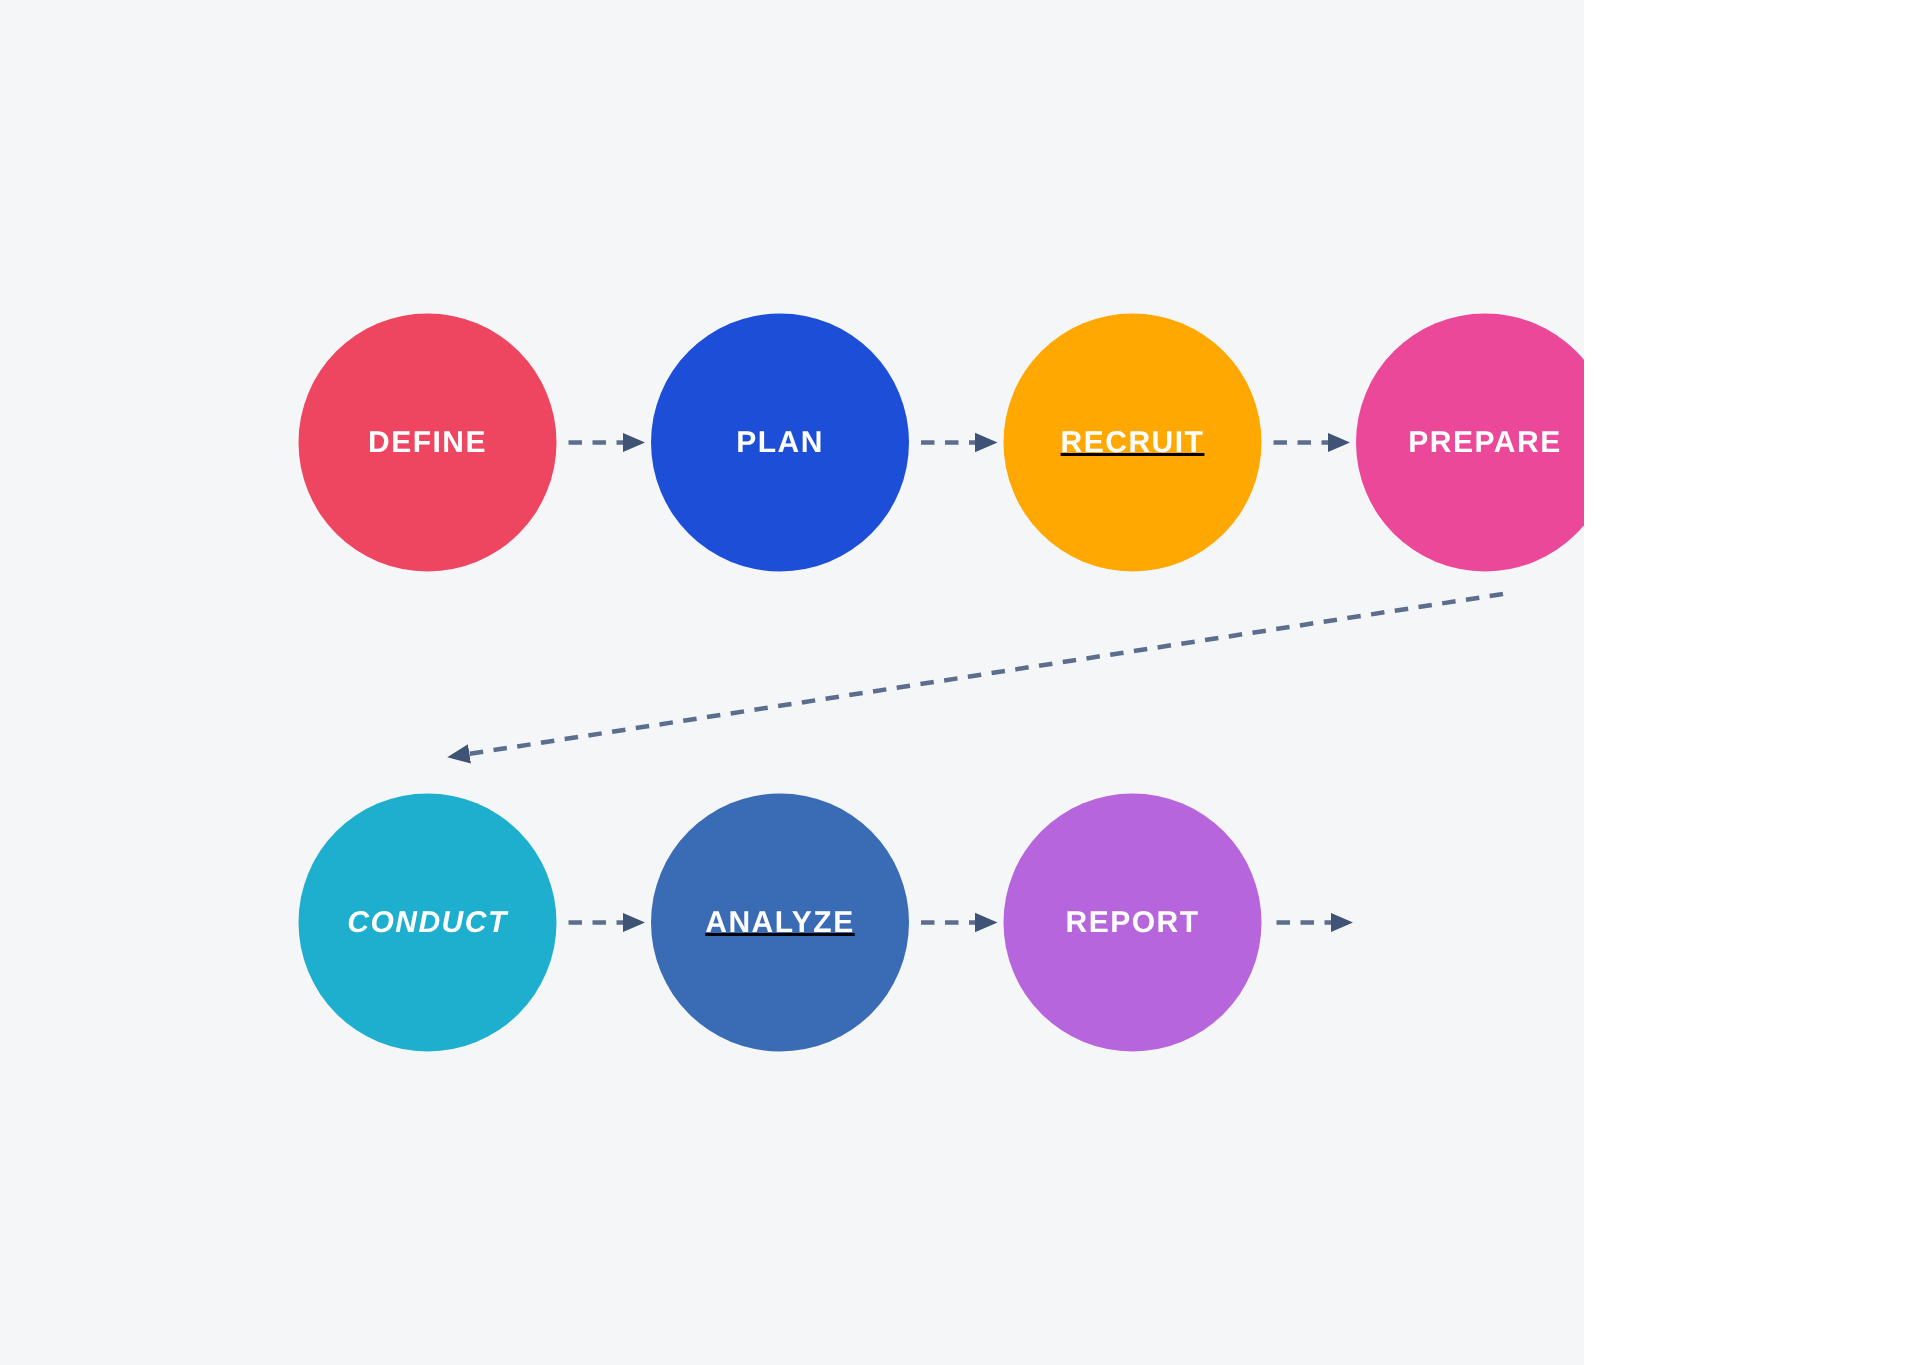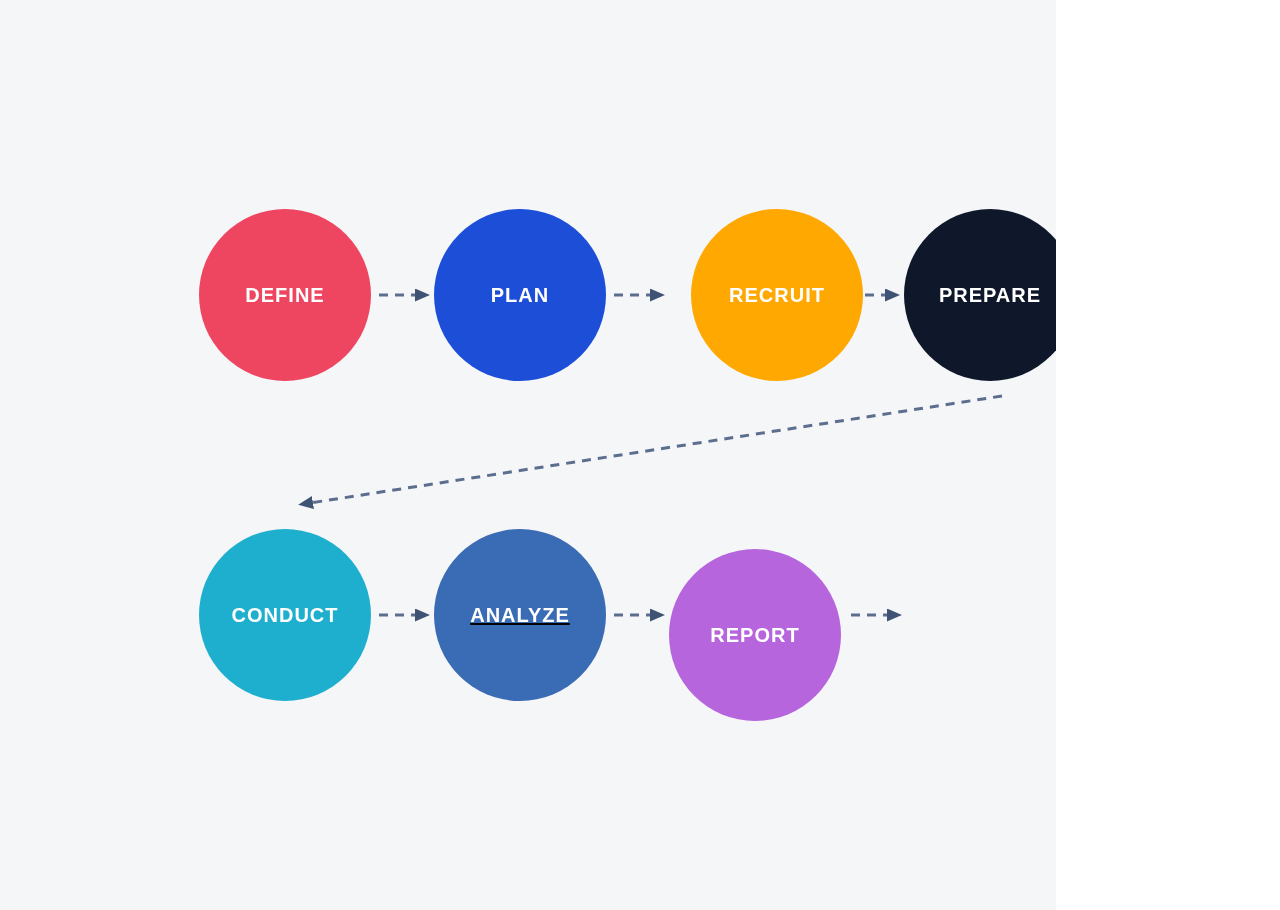--- a/index.html
+++ b/index.html
@@ -36,26 +36,26 @@
     color: #ffffff;
     font-weight: bold;
     font-size: 20px;
     letter-spacing: 1px;
     text-transform: uppercase;
     user-select: none;
   }
   
   .pos-0 { left: 199px; top: 209px; }
   .pos-1 { left: 434px; top: 209px; }
-  .pos-2 { left: 691px; top: 209px; }
+  .pos-2 { left: 669px; top: 209px; text-decoration: underline; }
   .pos-3 { left: 904px; top: 209px; }
   
   .pos-4 { left: 199px; top: 529px; }
   .pos-5 { left: 434px; top: 529px; text-decoration: underline; }
-  .pos-6 { left: 669px; top: 549px; }
+  .pos-6 { left: 669px; top: 529px; }
   .pos-7 { left: 906px; top: 529px; }
 
   .arrow-line {
     stroke: var(--arrow-color, #5c6e8e);
     stroke-width: 3;
     stroke-dasharray: 9 7;
     fill: none;
   }
   .arrowhead {
     fill: var(--arrowhead-color, #3f5375);
@@ -86,24 +86,24 @@
 
   <div class="stage pos-0" style="background: rgb(238, 69, 96);">
     <span class="stage-label">DEFINE</span>
   </div>
   <div class="stage pos-1" style="background: #1d4ed8;">
     <span class="stage-label">PLAN</span>
   </div>
   <div class="stage pos-2" style="background: rgb(255, 168, 2);">
     <span class="stage-label">RECRUIT</span>
   </div>
-  <div class="stage pos-3" style="background: #0f172a;">
+  <div class="stage pos-3" style="background: #ec4899;">
     <span class="stage-label">PREPARE</span>
   </div>
-  <div class="stage pos-4" style="background: rgb(31, 175, 206);">
+  <div class="stage pos-4" style="background: rgb(31, 175, 206); font-style: italic;">
     <span class="stage-label">CONDUCT</span>
   </div>
   <div class="stage pos-5" style="background: rgb(58, 107, 181);">
     <span class="stage-label">ANALYZE</span>
   </div>
   <div class="stage pos-6" style="background: rgb(182, 101, 220);">
     <span class="stage-label">REPORT</span>
   </div>
 
 </div>

